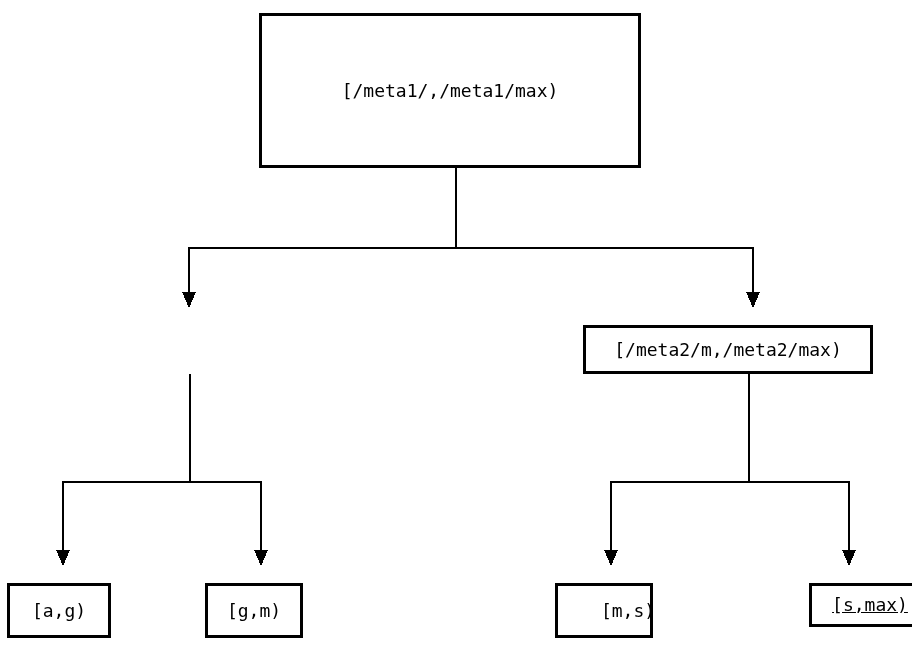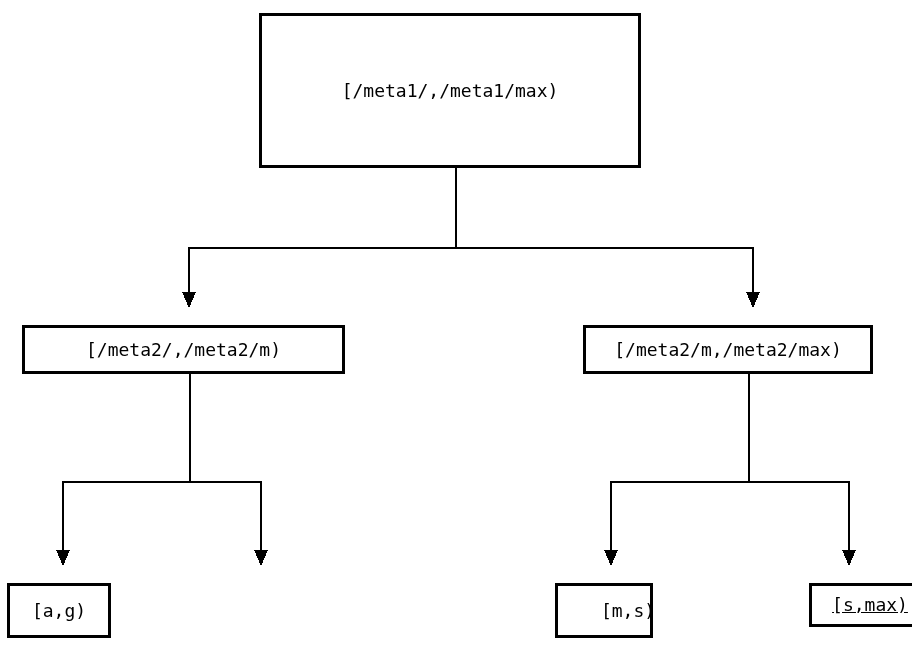--- a/index.html
+++ b/index.html
@@ -85,32 +85,32 @@
       <path d="M849 481 V550"></path>
       <polygon points="604,550 618,550 611,566"></polygon>
       <polygon points="842,550 856,550 849,566"></polygon>
     </g>
   </svg>
 
   <div class="node node-root">
     <span>[/meta1/,/meta1/max)</span>
   </div>
 
-  <div class="node node-l">
-    <span>[/meta2/,/meta2/m)</span>
-  </div>
 
   <div class="node node-r">
     <span>[/meta2/m,/meta2/max)</span>
   </div>
 
   <div class="node node-leaf-0">
     <span>[a,g)</span>
   </div>
 
+  <div class="node node-leaf-1">
+    <span>[g,m)</span>
+  </div>
 
   <div class="node node-leaf-2">
     <span>[m,s)</span>
   </div>
 
   <div class="node node-leaf-3">
     <span>[s,max)</span>
   </div>
 
 </div>

